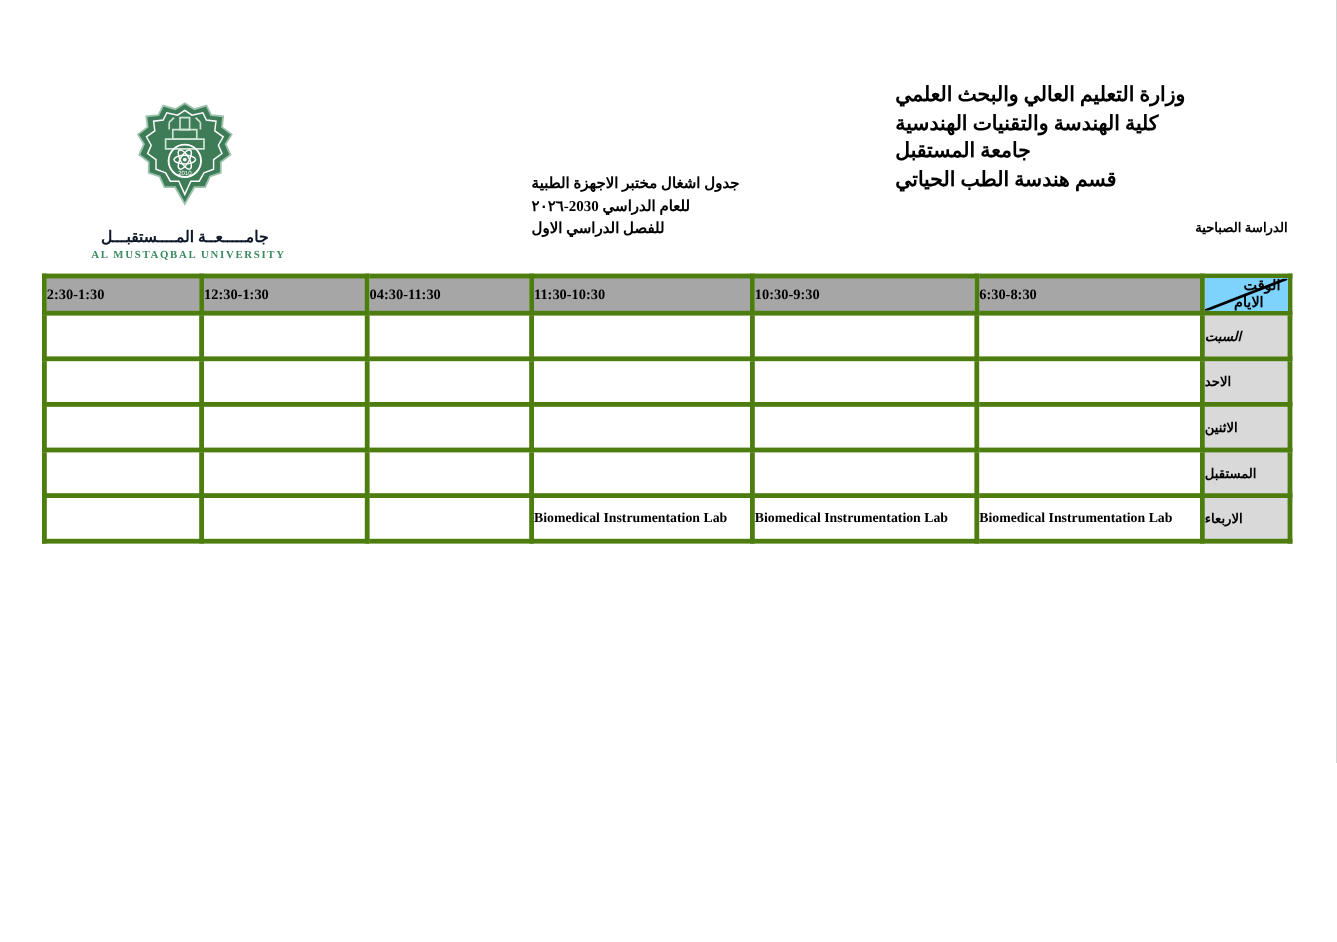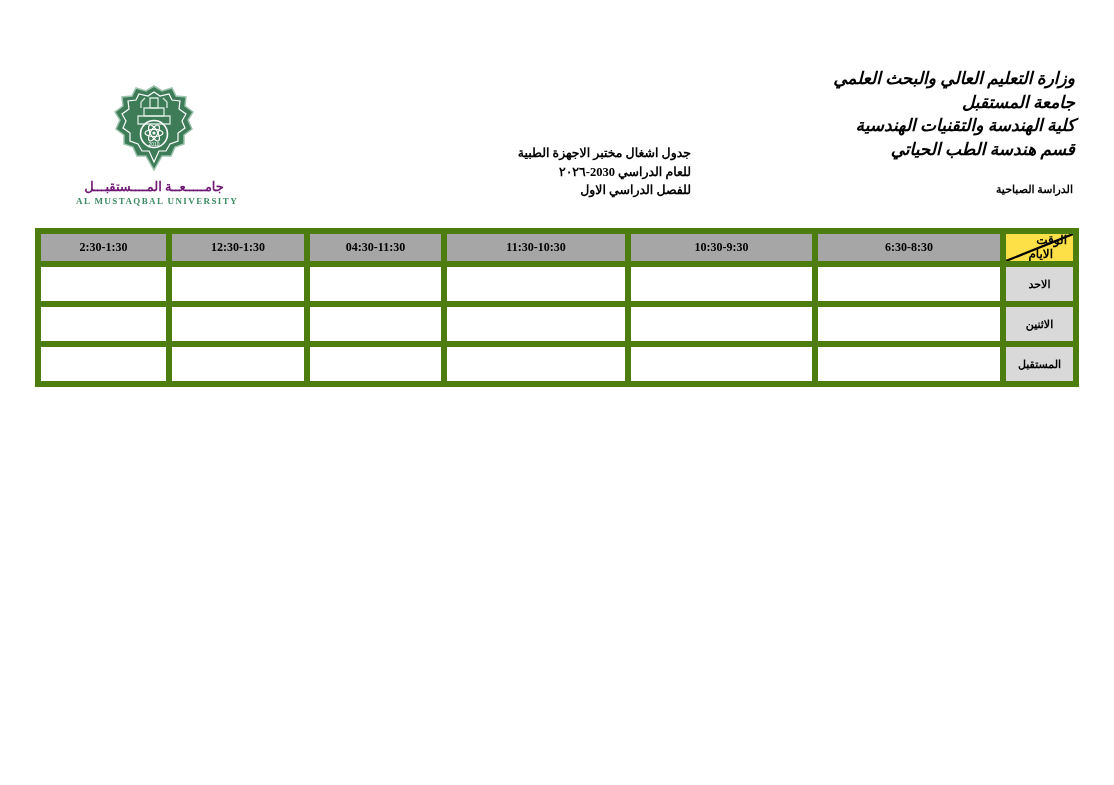--- a/index.html
+++ b/index.html
@@ -12,71 +12,70 @@
     overflow:hidden;
     margin:0 auto;
   }
   
   .logo{
     position:absolute;left:76px;top:84px;width:156px;
     text-align:center;
   }
   .logo svg{display:block;margin:0 auto;}
   .logo-ar{
-    font-size:13px;font-weight:bold;color:#701a75;
-    direction:rtl;line-height:14px;margin-top:6px;
+    font-size:13px;font-weight:bold;color:#0f172a;
+    direction:rtl;line-height:14px;margin-top:17px;
     white-space:nowrap;
   }
   .logo-en{
     font-size:9px;font-weight:bold;color:#3d8b62;
     letter-spacing:1.4px;line-height:11px;margin-top:2px;
     white-space:nowrap;
   }
   
   .gov-header{
-    position:absolute;left:763px;top:67px;width:312px;
-    text-align:right;direction:rtl;
+    position:absolute;left:746px;top:67px;width:312px;
+    text-align:left;direction:rtl;
     font-size:17px;font-weight:bold;line-height:23.5px;
     white-space:nowrap;
-    font-style:italic;
   }
   
   .doc-title{
     position:absolute;left:443px;top:144px;width:248px;
-    text-align:right;direction:rtl;
+    text-align:left;direction:rtl;
     font-size:12.5px;font-weight:bold;line-height:18.5px;
     white-space:nowrap;
   }
   
   .section-label{
     position:absolute;right:41px;top:183px;
     direction:rtl;font-size:11px;font-weight:bold;
     white-space:nowrap;
   }
   
   table.sched{
     position:absolute;left:35px;top:228px;
     border-collapse:collapse;table-layout:fixed;
     width:1038px;
   }
   table.sched td{
-    border:6px solid #4d7c0f;
-    text-align:center;vertical-align:middle;
+    border:4px solid #4d7c0f;
+    text-align:left;vertical-align:middle;
     font-weight:bold;
     padding:0;
     overflow:hidden;
   }
   table.sched tr.head td{height:27px;font-size:12px;}
   table.sched tr.body td{height:34px;}
   td.timehead{background:#a6a6a6;}
   td.daycell{background:#d9d9d9;font-size:11px;direction:rtl;}
   td.daycell.it{font-style:italic;}
   td.slot{background:#ffffff;font-size:11.5px;}
   td.corner{
-    background:#fde047;position:relative;
+    background:#7dd3fc;position:relative;
     font-size:10.5px;direction:rtl;margin-top:43px;
   }
   td.corner .diag{position:absolute;left:0;top:0;width:100%;height:100%;}
   td.corner .c-top{position:absolute;top:0px;right:6px;line-height:13px;}
   td.corner .c-bottom{position:absolute;bottom:0px;right:20px;line-height:13px;}
 </style>
 </head>
 <body>
 
 <div class="page">
@@ -102,22 +101,22 @@
       </g>
       <circle cx="44" cy="49" r="1.6" fill="#ffffff"></circle>
       <text x="44" y="61.5" text-anchor="middle" font-size="5" fill="#ffffff" font-family="Liberation Sans, sans-serif">2010</text>
     </svg>
     <div class="logo-ar">جامـــــعــة المــــستقبـــل</div>
     <div class="logo-en">AL MUSTAQBAL UNIVERSITY</div>
   </div>
 
   <div class="gov-header">
     <div>وزارة التعليم العالي والبحث العلمي</div>
+    <div>كلية الهندسة والتقنيات الهندسية</div>
     <div>جامعة المستقبل</div>
-    <div>كلية الهندسة والتقنيات الهندسية</div>
     <div>قسم هندسة الطب الحياتي</div>
   </div>
 
   <div class="doc-title">
     <div>جدول اشغال مختبر الاجهزة الطبية</div>
     <div>للعام الدراسي 2030-٢٠٢٦</div>
     <div>للفصل الدراسي الاول</div>
   </div>
 
   <div class="section-label">الدراسة الصباحية</div>
@@ -148,36 +147,54 @@
         <span class="c-bottom">الايام</span>
       </td>
     </tr>
     <tr class="body">
       <td class="slot"></td>
       <td class="slot"></td>
       <td class="slot"></td>
       <td class="slot"></td>
       <td class="slot"></td>
       <td class="slot"></td>
+      <td class="daycell it">السبت</td>
+    </tr>
+    <tr class="body">
+      <td class="slot"></td>
+      <td class="slot"></td>
+      <td class="slot"></td>
+      <td class="slot"></td>
+      <td class="slot"></td>
+      <td class="slot"></td>
       <td class="daycell">الاحد</td>
     </tr>
     <tr class="body">
       <td class="slot"></td>
       <td class="slot"></td>
       <td class="slot"></td>
       <td class="slot"></td>
       <td class="slot"></td>
       <td class="slot"></td>
       <td class="daycell">الاثنين</td>
     </tr>
     <tr class="body">
       <td class="slot"></td>
       <td class="slot"></td>
       <td class="slot"></td>
       <td class="slot"></td>
       <td class="slot"></td>
       <td class="slot"></td>
       <td class="daycell">المستقبل</td>
+    </tr>
+    <tr class="body">
+      <td class="slot"></td>
+      <td class="slot"></td>
+      <td class="slot"></td>
+      <td class="slot">Biomedical Instrumentation Lab</td>
+      <td class="slot">Biomedical Instrumentation Lab</td>
+      <td class="slot">Biomedical Instrumentation Lab</td>
+      <td class="daycell">الاربعاء</td>
     </tr>
   </tbody>
     </table>
 
 </div>
 
 </body></html>

